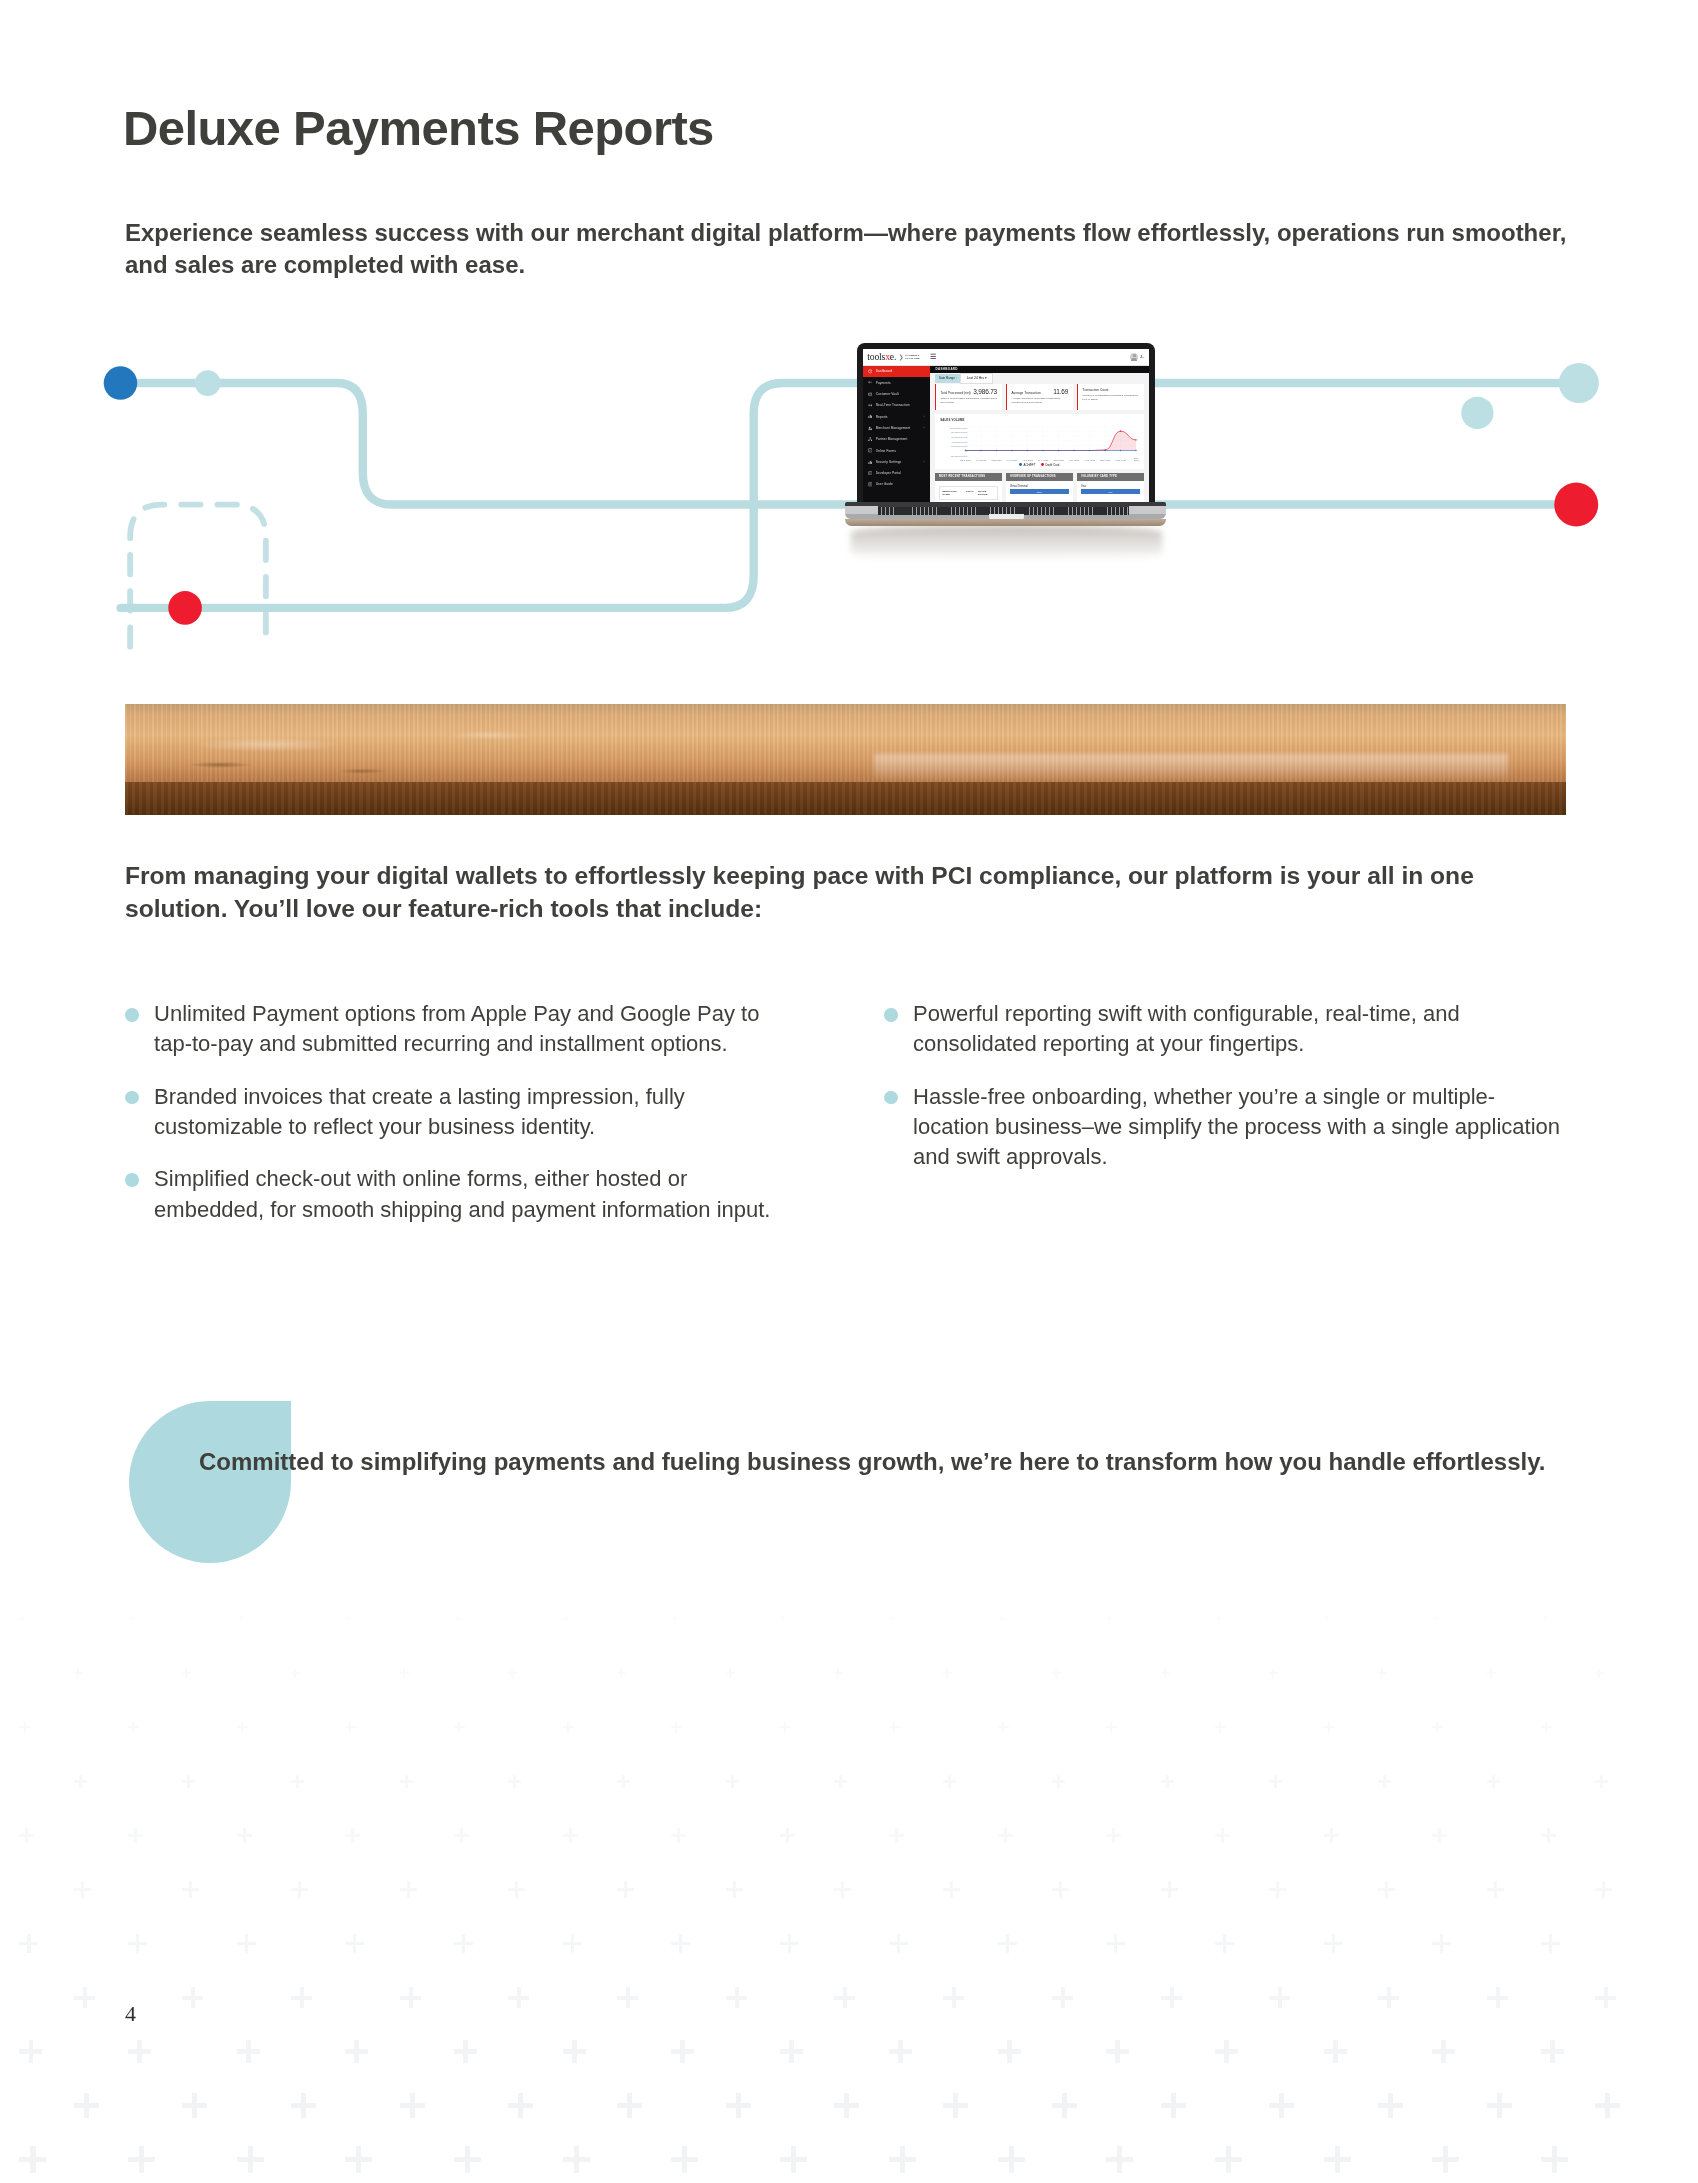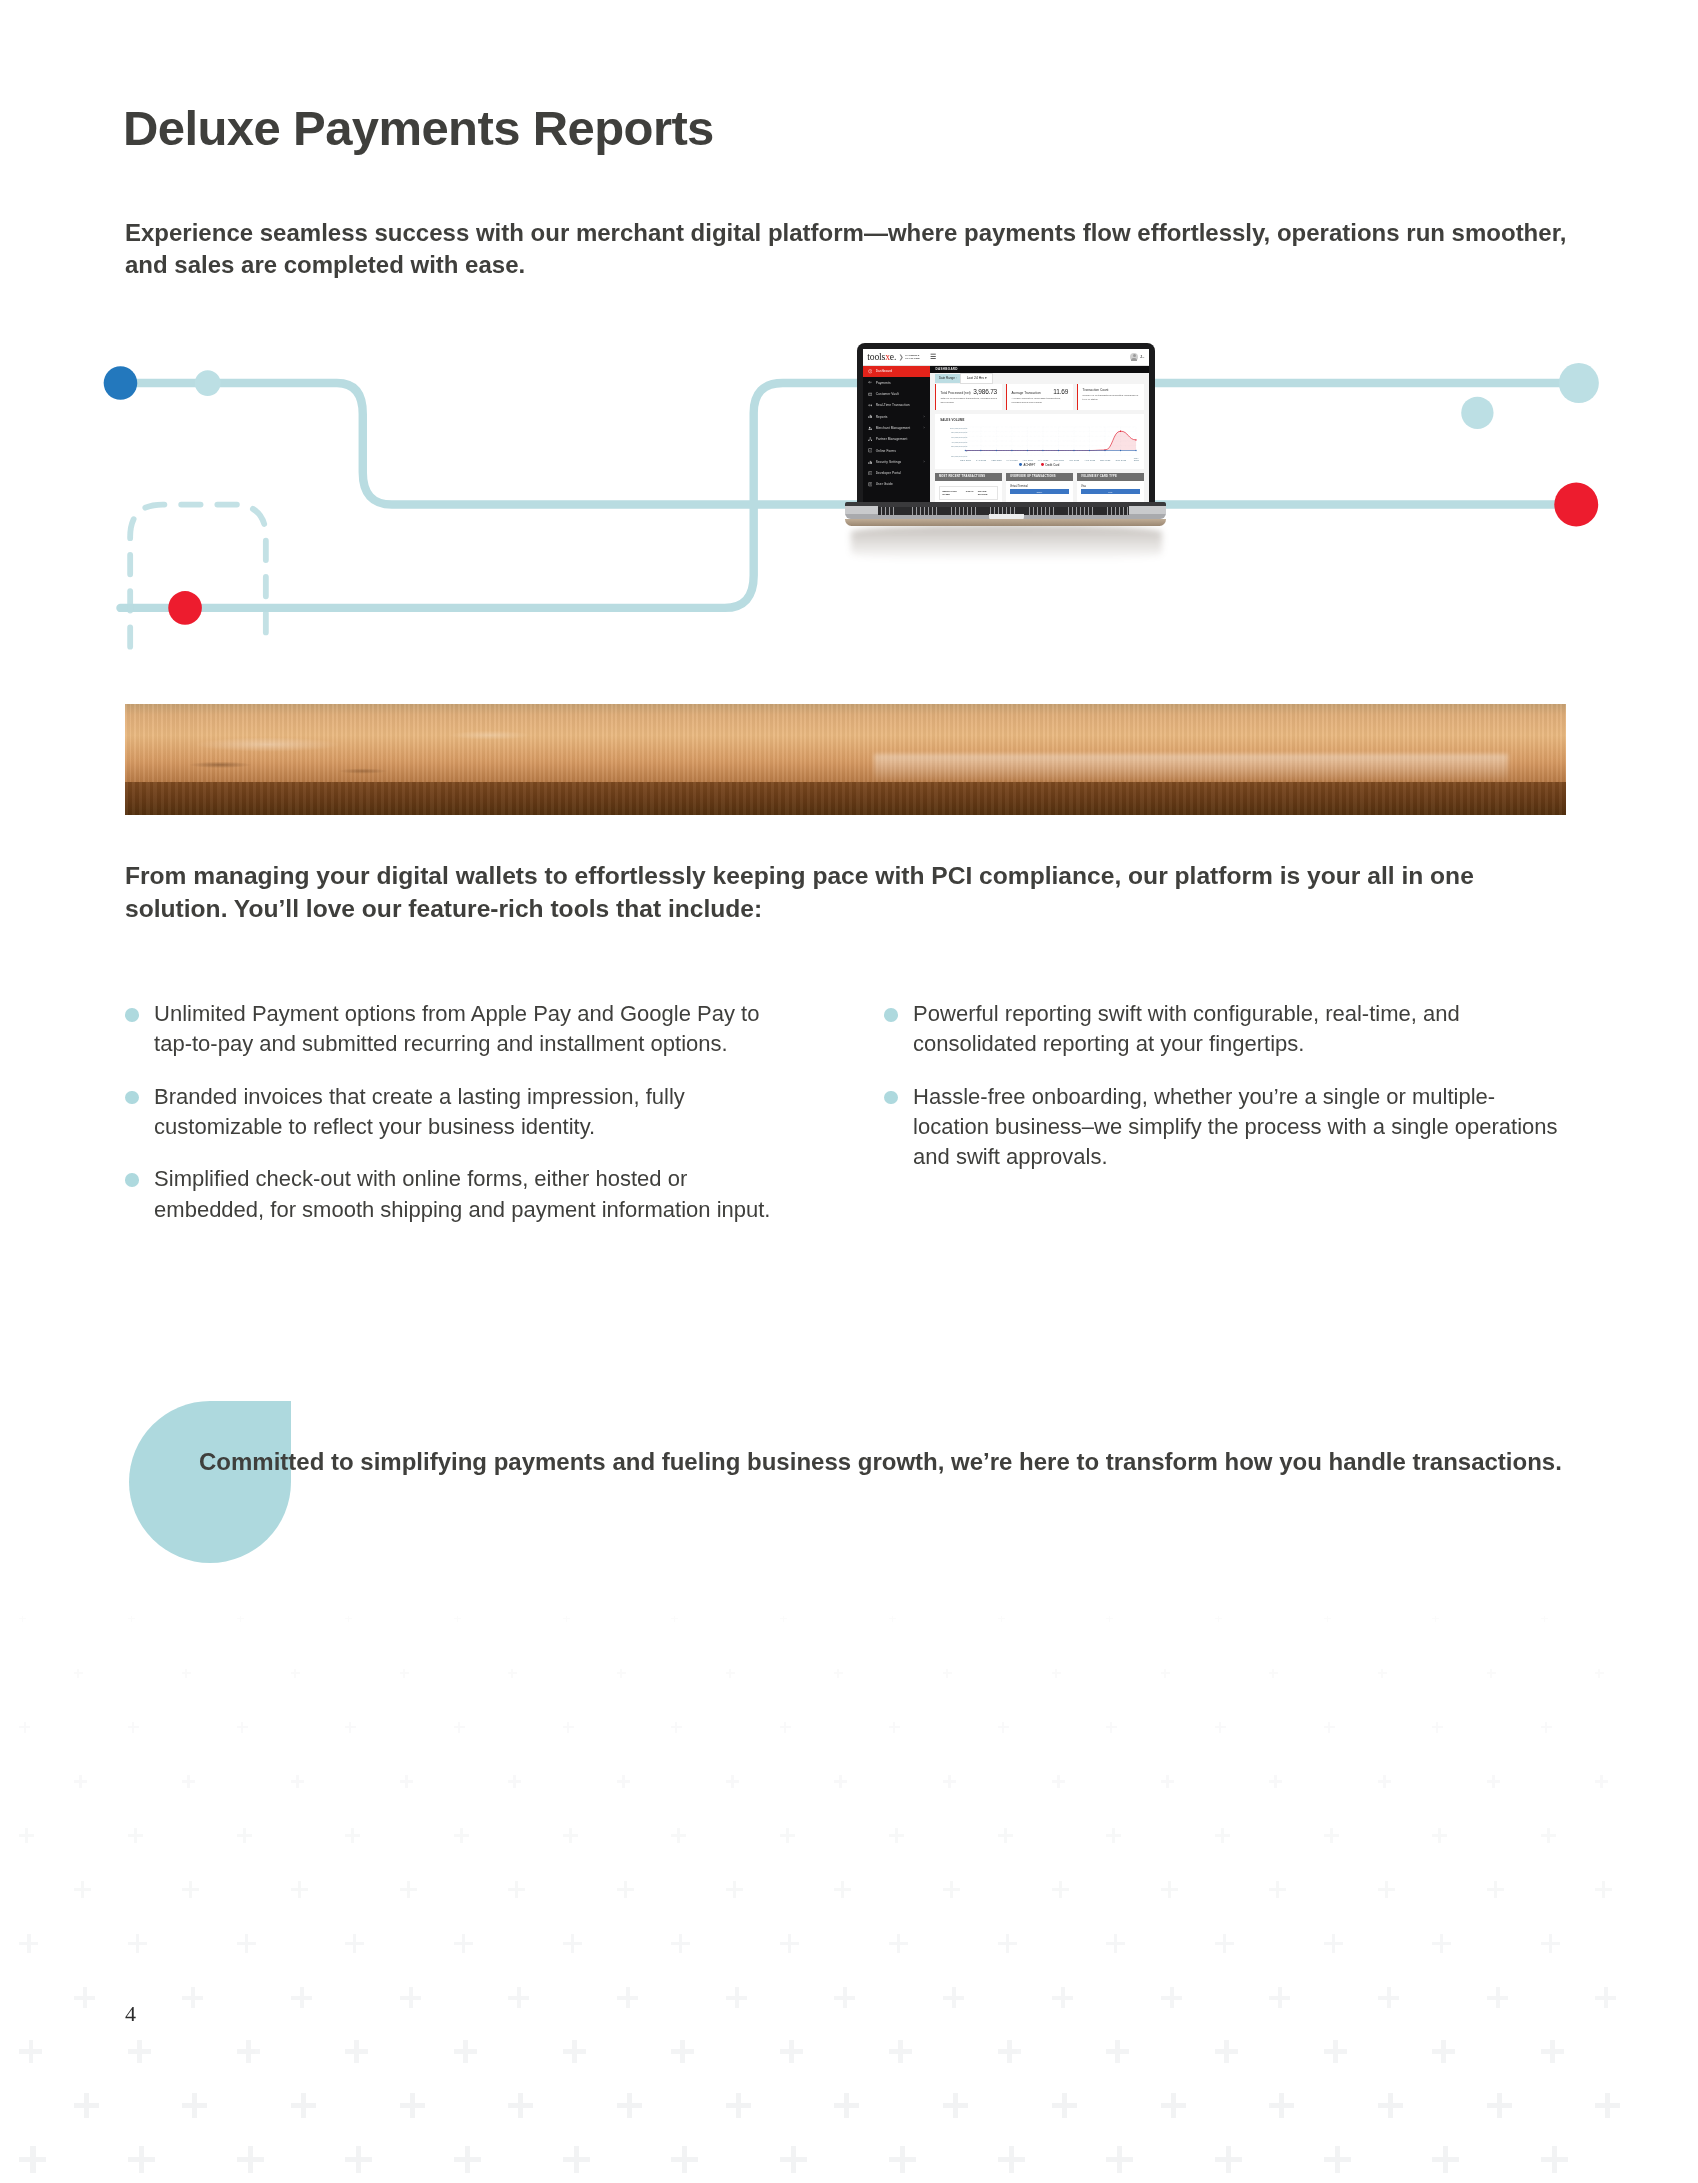--- a/index.html
+++ b/index.html
@@ -1124,24 +1124,24 @@
       <span class="bul-tx">Simplified check-out with online forms, either hosted or embedded, for smooth shipping and payment information input.</span>
     </div>
   </div>
   <div class="bul-col">
     <div class="bul">
       <span class="bul-dot"></span>
       <span class="bul-tx">Powerful reporting swift with configurable, real-time, and consolidated reporting at your fingertips.</span>
     </div>
     <div class="bul">
       <span class="bul-dot"></span>
-      <span class="bul-tx">Hassle-free onboarding, whether you’re a single or multiple-location business–we simplify the process with a single operations and swift approvals.</span>
+      <span class="bul-tx">Hassle-free onboarding, whether you’re a single or multiple-location business–we simplify the process with a single application and swift approvals.</span>
     </div>
   </div>
 </div>
 
 <div id="callout">
   <div id="callout-blob"></div>
-  <p id="callout-tx">Committed to simplifying payments and fueling business growth, we’re here to transform how you handle transactions.</p>
+  <p id="callout-tx">Committed to simplifying payments and fueling business growth, we’re here to transform how you handle effortlessly.</p>
 </div>
 
 <div id="page-num">4</div>
 
 
 </body></html>

